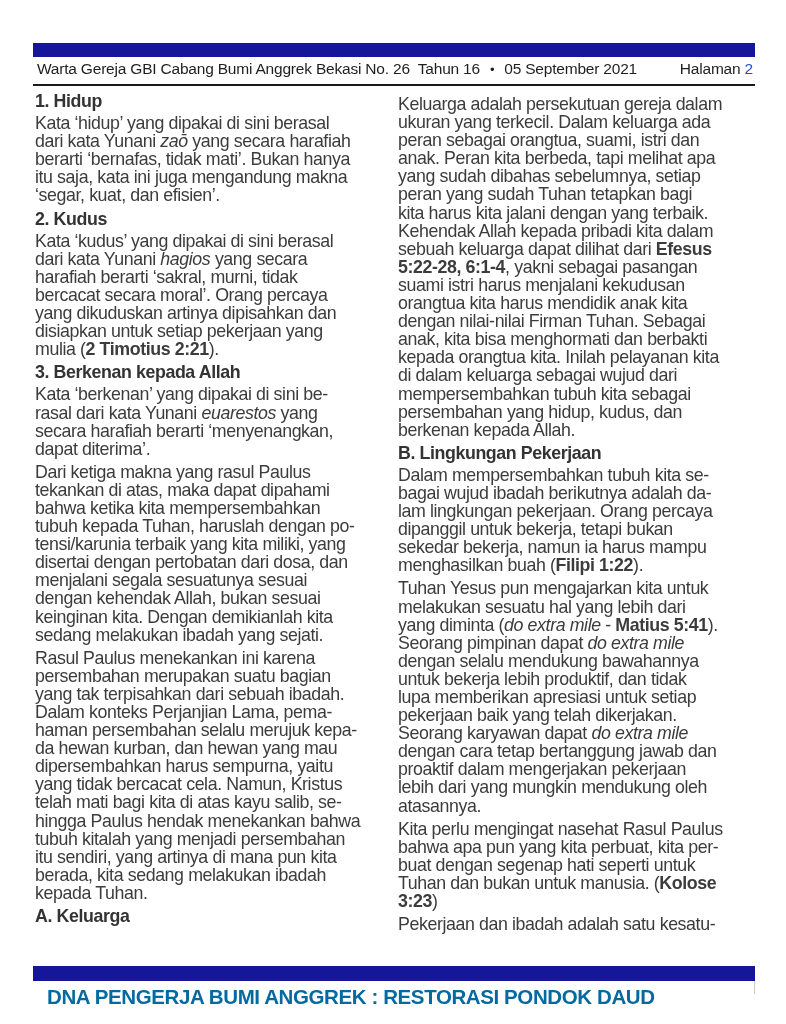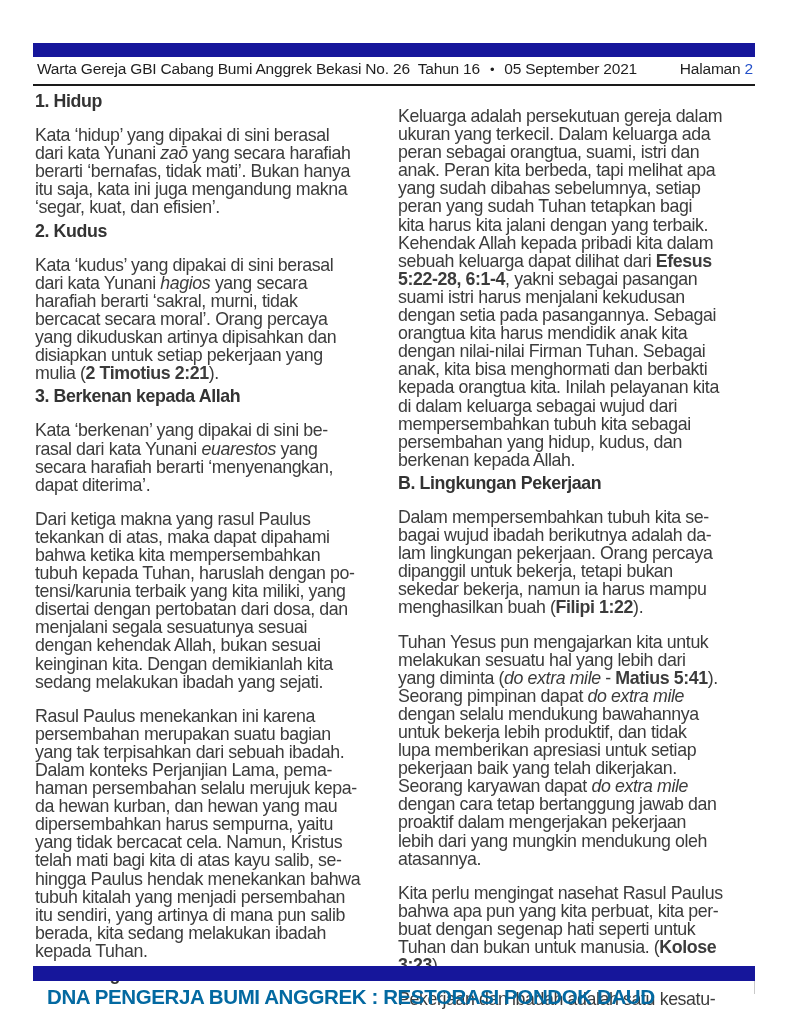--- a/index.html
+++ b/index.html
@@ -22,21 +22,21 @@
   .page-num{font-weight:400;}
   .header-rule{position:absolute;left:33px;top:84px;width:722px;height:2px;background:#1a1a1a;}
 
   
   .cols{position:absolute;left:35px;top:91px;width:732px;display:flex;}
   .col{color:#3c3c3c;font-size:17.8px;letter-spacing:-0.4px;}
   .col.left{width:351px;margin-right:12px;}
   .col.right{width:367px;}
   .sec-heading{font-weight:700;color:#333;margin:5px 0 3px 0;line-height:18.1px;white-space:pre;}
   .col > .sec-heading:first-child{margin-top:1px;}
-  .para{margin:16px 0 5px 0;}
+  .para{margin:4px 0 5px 0;}
   .line{line-height:18.1px;height:18.1px;white-space:pre;}
   .line .b{font-weight:700;}
   .line .i{font-style:italic;text-align:center;}
 
   
   .bottom-bar{position:absolute;left:33px;top:966px;width:722px;height:15px;}
   .bar-tick{position:absolute;left:754px;top:981px;width:1px;height:13px;background:#c9c9c9;}
   .footer-banner{
     position:absolute;left:47px;top:985px;width:708px;height:26px;
     font-size:20.5px;font-weight:700;color:#0369a1;letter-spacing:-0.4px;white-space:pre;
@@ -100,40 +100,39 @@
           <div class="line"><span>persembahan merupakan suatu bagian</span></div>
           <div class="line"><span>yang tak terpisahkan dari sebuah ibadah.</span></div>
           <div class="line"><span>Dalam konteks Perjanjian Lama, pema-</span></div>
           <div class="line"><span>haman persembahan selalu merujuk kepa-</span></div>
           <div class="line"><span>da hewan kurban, dan hewan yang mau</span></div>
           <div class="line"><span>dipersembahkan harus sempurna, yaitu</span></div>
           <div class="line"><span>yang tidak bercacat cela. Namun, Kristus</span></div>
           <div class="line"><span>telah mati bagi kita di atas kayu salib, se-</span></div>
           <div class="line"><span>hingga Paulus hendak menekankan bahwa</span></div>
           <div class="line"><span>tubuh kitalah yang menjadi persembahan</span></div>
-          <div class="line"><span>itu sendiri, yang artinya di mana pun salib</span></div>
+          <div class="line"><span>itu sendiri, yang artinya di mana pun kita</span></div>
           <div class="line"><span>berada, kita sedang melakukan ibadah</span></div>
           <div class="line"><span>kepada Tuhan.</span></div>
         </div>
         <div class="sec-heading">A. Keluarga</div>
       </div>
     <div class="col right">
         <div class="para">
           <div class="line"><span>Keluarga adalah persekutuan gereja dalam</span></div>
           <div class="line"><span>ukuran yang terkecil. Dalam keluarga ada</span></div>
           <div class="line"><span>peran sebagai orangtua, suami, istri dan</span></div>
           <div class="line"><span>anak. Peran kita berbeda, tapi melihat apa</span></div>
           <div class="line"><span>yang sudah dibahas sebelumnya, setiap</span></div>
           <div class="line"><span>peran yang sudah Tuhan tetapkan bagi</span></div>
           <div class="line"><span>kita harus kita jalani dengan yang terbaik.</span></div>
           <div class="line"><span>Kehendak Allah kepada pribadi kita dalam</span></div>
           <div class="line"><span>sebuah keluarga dapat dilihat dari </span><span class="b">Efesus</span></div>
           <div class="line"><span class="b">5:22-28, 6:1-4</span><span>, yakni sebagai pasangan</span></div>
           <div class="line"><span>suami istri harus menjalani kekudusan</span></div>
-          <div class="line"><span>dengan setia pada pasangannya. Sebagai</span></div>
           <div class="line"><span>orangtua kita harus mendidik anak kita</span></div>
           <div class="line"><span>dengan nilai-nilai Firman Tuhan. Sebagai</span></div>
           <div class="line"><span>anak, kita bisa menghormati dan berbakti</span></div>
           <div class="line"><span>kepada orangtua kita. Inilah pelayanan kita</span></div>
           <div class="line"><span>di dalam keluarga sebagai wujud dari</span></div>
           <div class="line"><span>mempersembahkan tubuh kita sebagai</span></div>
           <div class="line"><span>persembahan yang hidup, kudus, dan</span></div>
           <div class="line"><span>berkenan kepada Allah.</span></div>
         </div>
         <div class="sec-heading">B. Lingkungan Pekerjaan</div>

